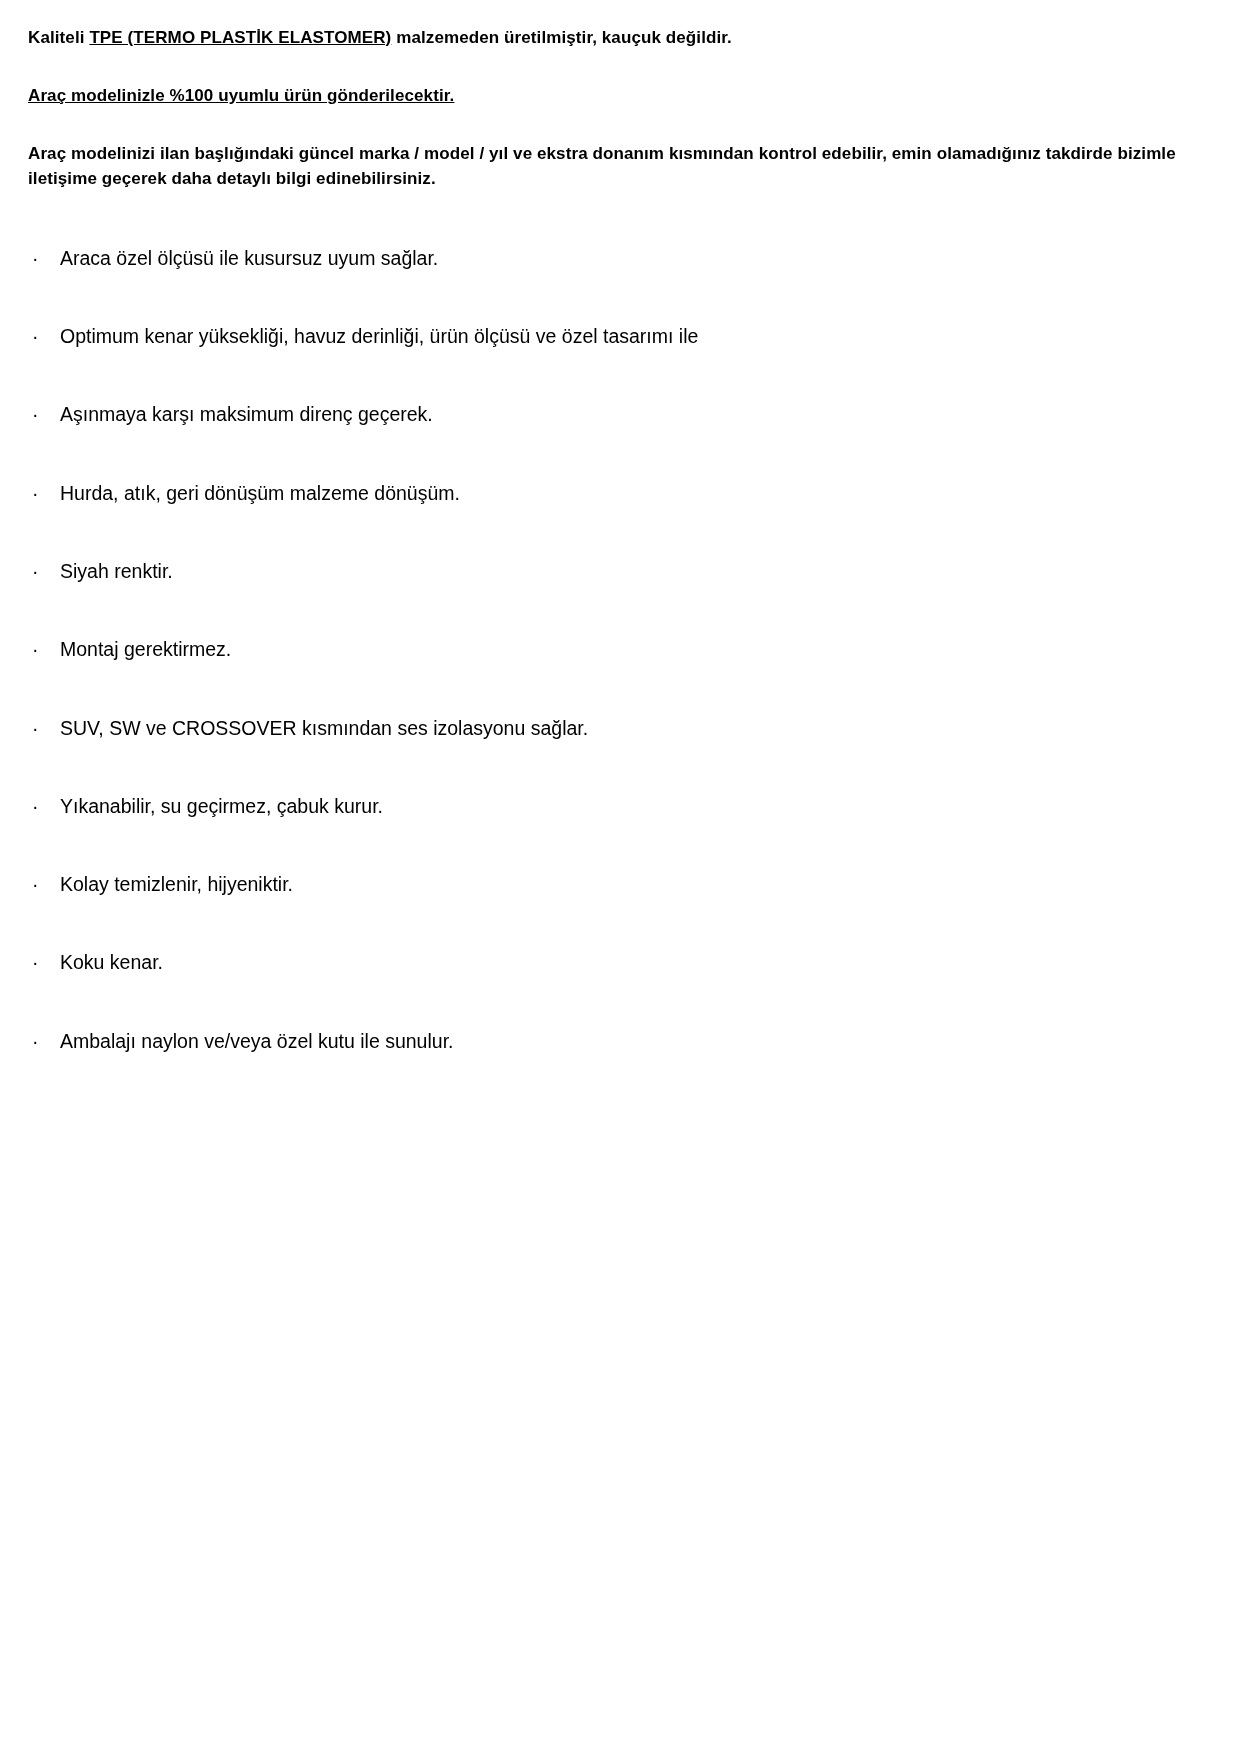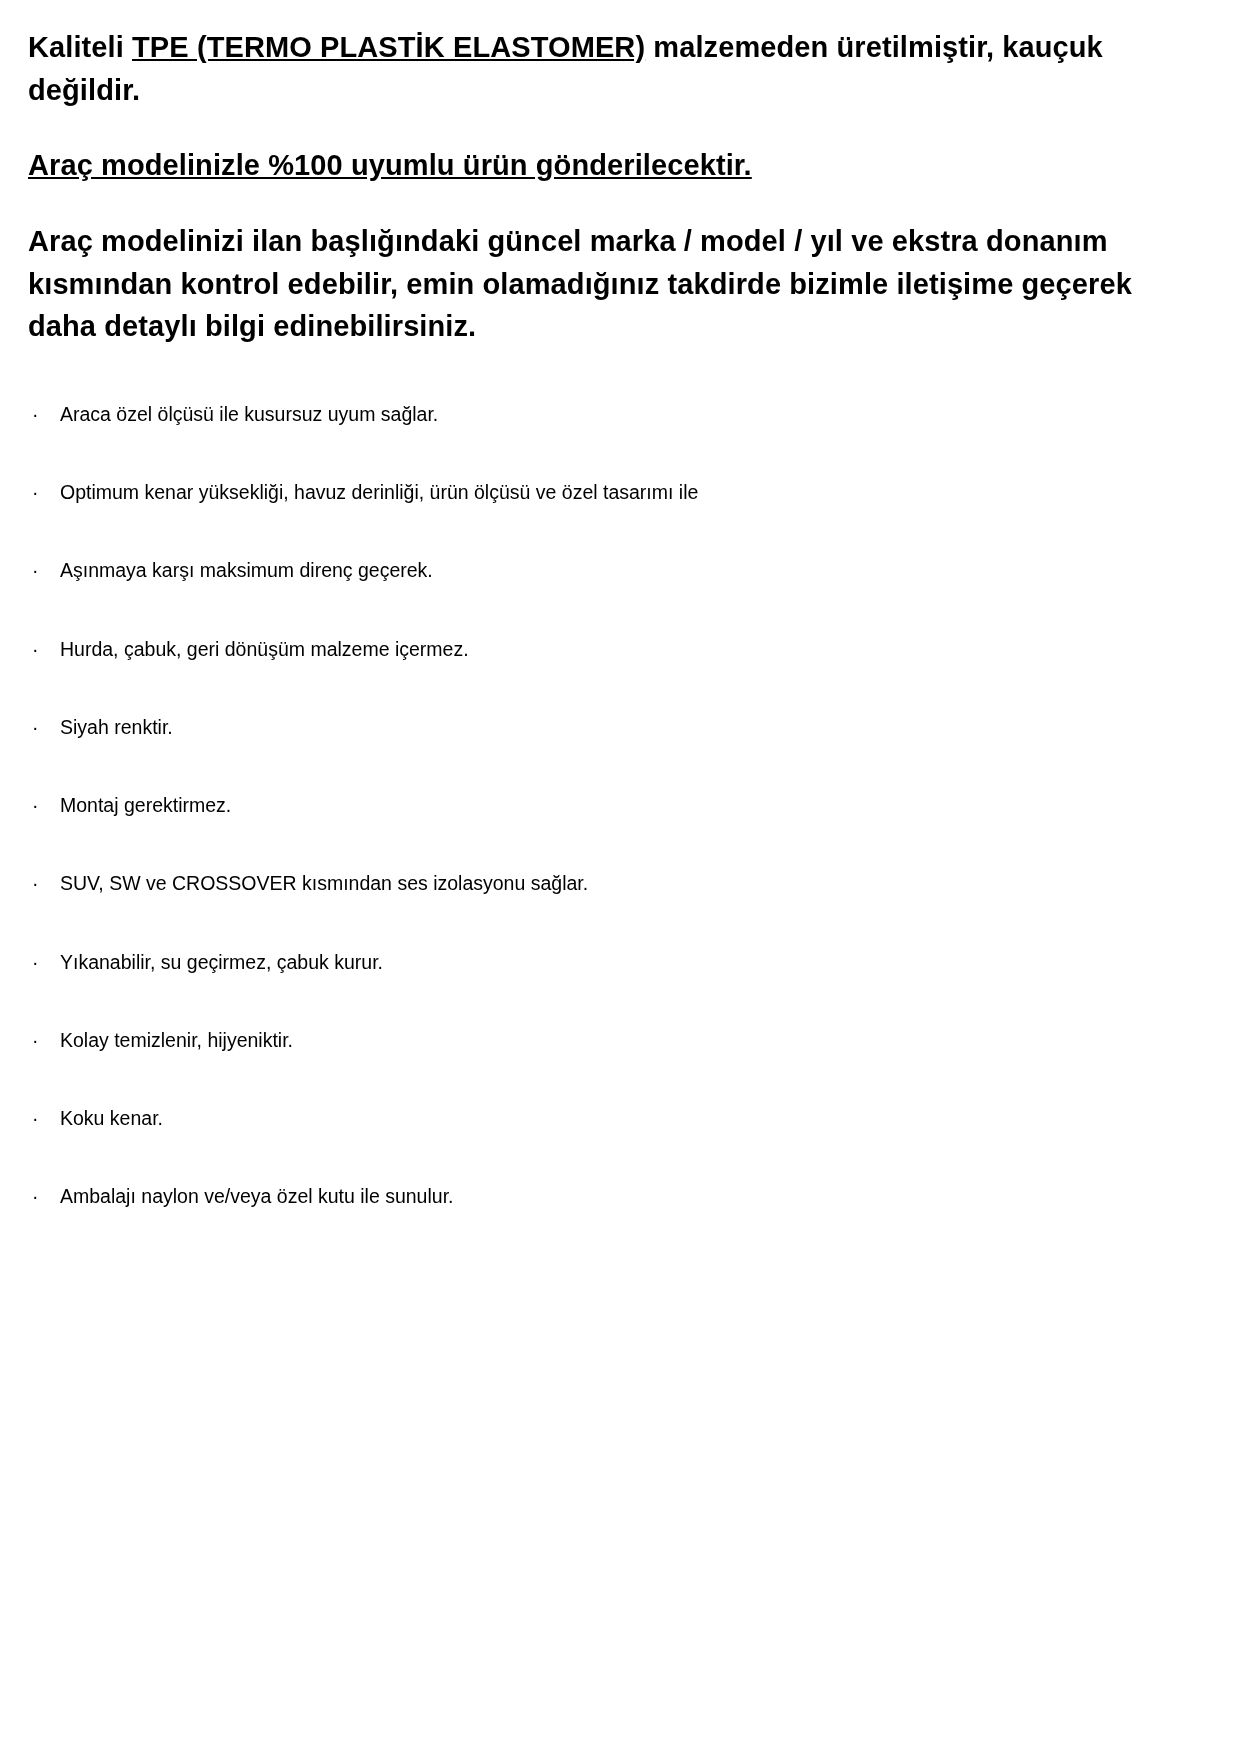--- a/index.html
+++ b/index.html
@@ -20,21 +20,21 @@
     height: 1755px;
     box-sizing: border-box;
     padding: 26px 44px 0 28px;
   }
 
   
   .intro {
     margin: 0 0 0 0;
   }
   .intro-para {
-    font-size: 29px;
+    font-size: 17px;
     font-weight: bold;
     line-height: 1.47;
     margin: 0 0 28px 0;
     letter-spacing: 0.1px;
   }
   .intro-para.first {
     margin-bottom: 33px;
   }
   .intro-para.second {
     margin-bottom: 33px;
@@ -116,21 +116,21 @@
     <li class="bullet-item">
       <span class="bullet-mark">·</span>
       <span class="bullet-text">
         <span>Aşınmaya karşı maksimum direnç geçerek.</span>
       </span>
     </li>
 
     <li class="bullet-item">
       <span class="bullet-mark">·</span>
       <span class="bullet-text">
-        <span>Hurda, çabuk, geri dönüşüm malzeme içermez.</span>
+        <span>Hurda, atık, geri dönüşüm malzeme dönüşüm.</span>
       </span>
     </li>
 
     <li class="bullet-item">
       <span class="bullet-mark">·</span>
       <span class="bullet-text">
         <span>Siyah renktir.</span>
       </span>
     </li>
 

